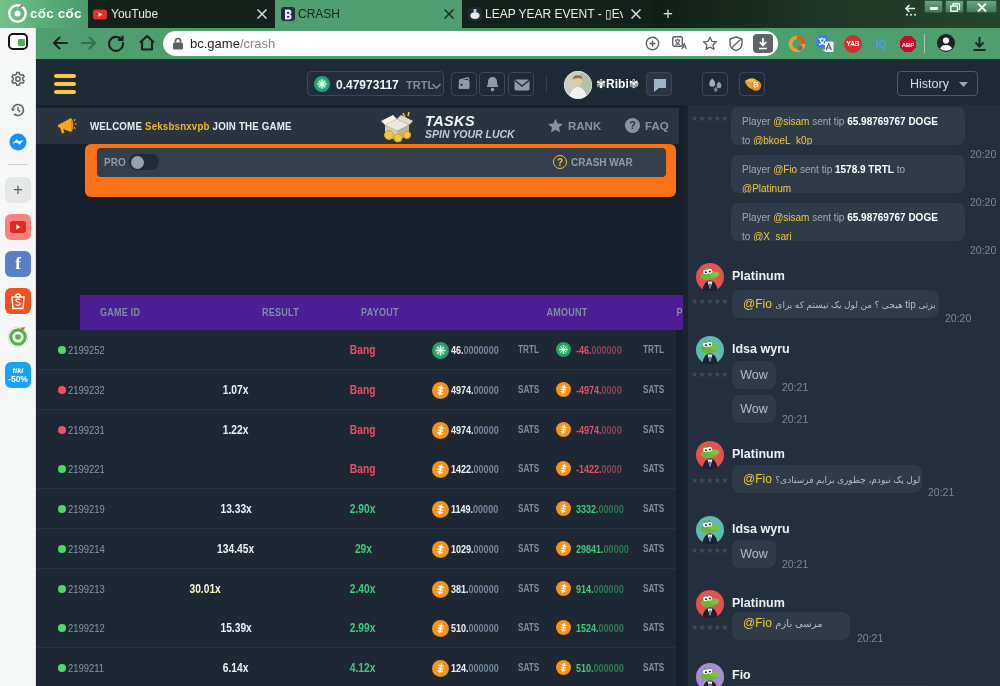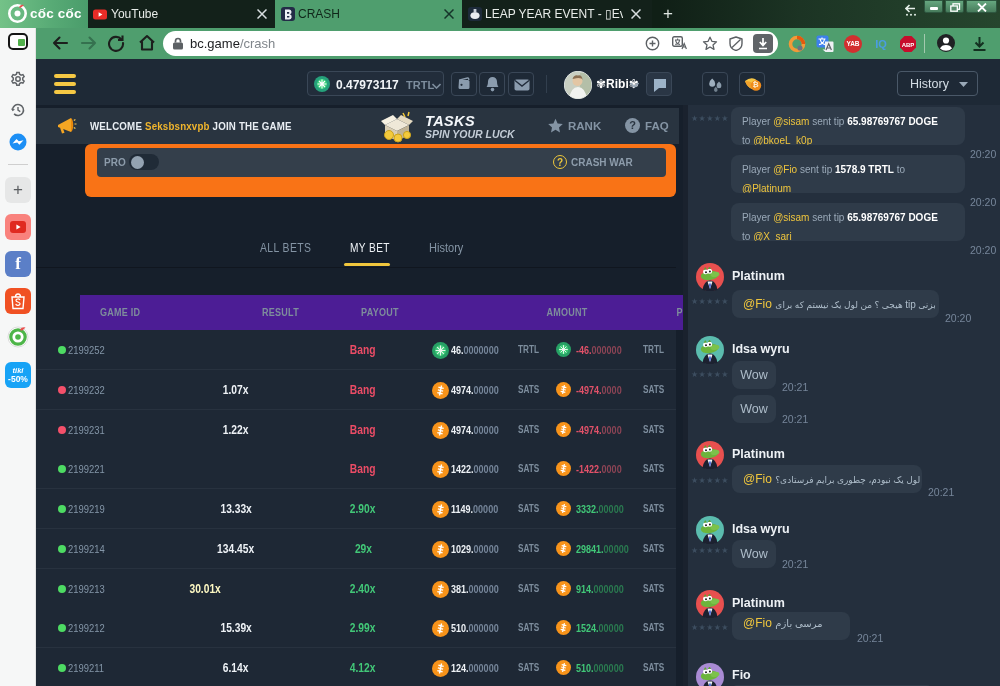--- a/index.html
+++ b/index.html
@@ -356,27 +356,20 @@
   <div class="abs" id="panel" style="left:49px;top:85px;width:591px;height:53px;background:#f97316;border-radius:6px;">
     <div class="abs" style="left:12px;top:4px;width:569px;height:29px;background:#343f4b;border-radius:4px;">
       <div class="abs" style="left:7px;top:9px;font-size:10px;font-weight:bold;color:#8d9cab;">PRO</div>
       <div class="abs" style="left:32px;top:6px;width:30px;height:16px;background:#202b37;border-radius:8px;">
         <div class="abs" style="left:2px;top:1.5px;width:13px;height:13px;border-radius:50%;background:#94a3b2;"></div>
       </div>
       <div class="abs" style="left:456px;top:7px;width:14px;height:14px;border-radius:50%;border:1.5px solid #edc73c;color:#edc73c;font-size:10px;font-weight:bold;text-align:center;line-height:14px;">?</div>
       <div class="abs" style="left:474px;top:9px;font-size:10px;font-weight:bold;color:#8d9cab;">CRASH WAR</div>
     </div>
   </div>
-  <div class="abs" id="tabsrow" style="left:0;top:171px;width:647px;height:38px;">
-    <div class="abs" style="left:224px;top:10px;width:95px;font-size:13px;color:#8494a4;letter-spacing:.5px;"><span class="sx" style="transform:scaleX(0.8);">ALL BETS</span></div>
-    <div class="abs" style="left:314px;top:10px;width:80px;font-size:13px;color:#eef2f6;letter-spacing:.5px;"><span class="sx" style="transform:scaleX(0.78);">MY BET</span></div>
-    <div class="abs" style="left:393px;top:10px;width:70px;font-size:13px;color:#8494a4;"><span class="sx" style="transform:scaleX(0.85);">History</span></div>
-    <div class="abs" style="left:308px;top:33px;width:46px;height:3px;background:#f0c63d;border-radius:2px;"></div>
-    <div class="abs" style="left:0;top:37px;width:640px;height:1px;background:#10161f;"></div>
-  </div>
   <div class="abs" id="tbl" style="left:0;top:236px;width:647px;height:391px;overflow:hidden;">
   <div class="abs" style="left:0;top:0;width:640px;height:35px;background:#4c1d95;margin-left:44px;">
     <div class="cel hcel" style="left:20px;"><span class="sx">GAME ID</span></div>
     <div class="cel hcel" style="left:150px;width:100px;text-align:center;"><span class="sxc">RESULT</span></div>
     <div class="cel hcel" style="left:277px;width:100px;text-align:left;"><span class="sxc">PAYOUT</span></div>
     <div class="cel hcel" style="left:437px;width:100px;text-align:center;"><span class="sxc">AMOUNT</span></div>
     <div class="cel hcel" style="left:561px;width:70px;text-align:right;"><span class="sx" style="transform-origin:right center;">PROFIT</span></div>
   </div>
   <div class="trow" style="top:35px;">
     <div class="dot" style="left:22px;background:#4ddb63;"></div>

